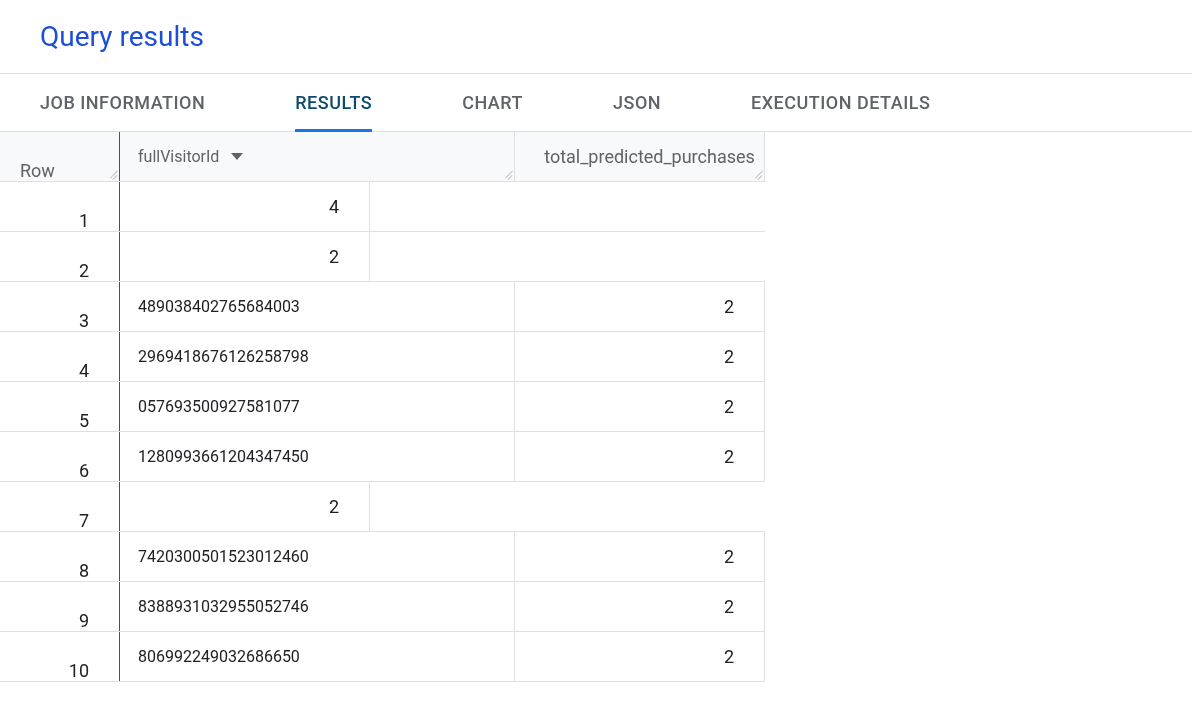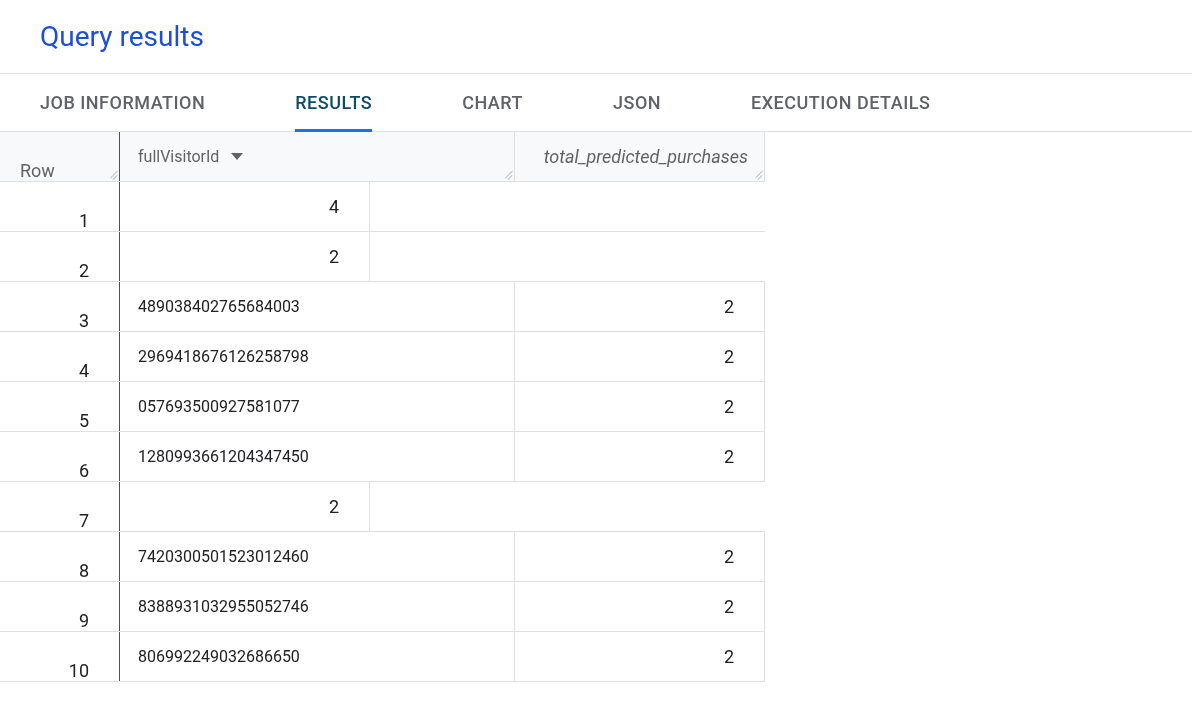--- a/index.html
+++ b/index.html
@@ -118,26 +118,25 @@
     .th .col-label {
       display: flex;
       align-items: center;
     }
     .th.col-row {
       justify-content: flex-start;
       text-align: left;
       padding-left: 20px;
     }
     .th.col-predicted {
-      justify-content: flex-end;
+      justify-content: center;
       text-align: left;
       padding-left: 20px;
-      padding-right: 16px;
+      padding-right: 0;
       white-space: nowrap;
-      font-style: italic;
     }
     .sort-arrow {
       display: inline-block;
       margin-left: 12px;
       width: 0;
       height: 0;
       border-left: 6px solid transparent;
       border-right: 6px solid transparent;
       border-top: 7px solid #5f6368;
     }

